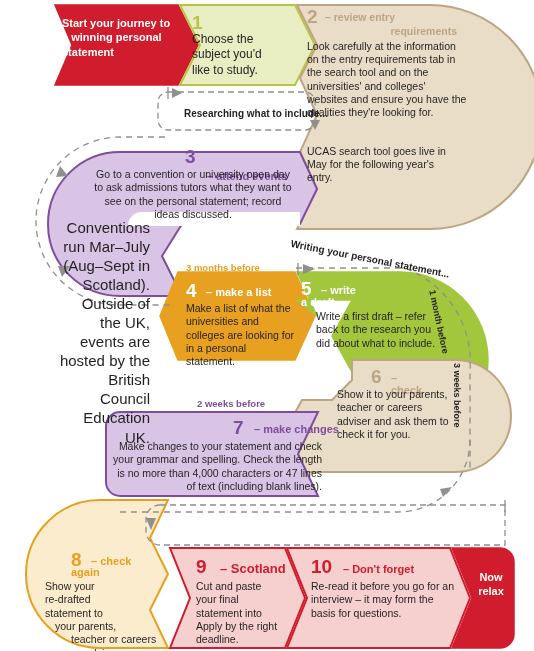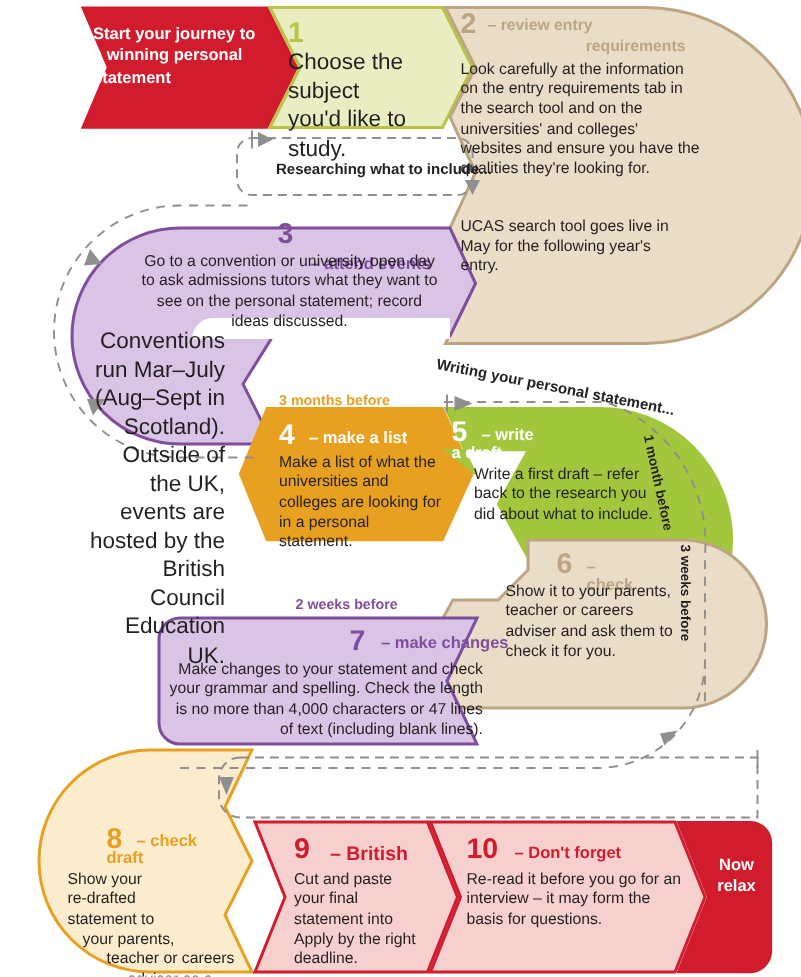--- a/index.html
+++ b/index.html
@@ -13,21 +13,21 @@
   svg#flow{position:absolute;left:0;top:0;width:534px;height:651px;}
 
   .txt{position:absolute;line-height:1.13;}
 
   
   .t-start{
     left:62px;top:16px;width:115px;color:#ffffff;font-size:11px;
     font-weight:bold;line-height:1.30;
   }
   .t-s1num{left:192px;top:12px;font-size:19px;font-weight:bold;color:#b9c446;}
-  .t-s1{left:192px;top:32px;width:82px;font-size:15px;color:#231f20;line-height:1.28;}
+  .t-s1{left:192px;top:32px;width:82px;font-size:12px;color:#231f20;line-height:1.28;}
 
   .t-s2hd{left:307px;top:10px;width:140px;font-size:10.5px;color:#bda583;font-weight:bold;line-height:1.18;}
   .t-s2num{left:307px;top:6px;font-size:19px;font-weight:bold;color:#bda583;}
   .t-s2hd2{left:307px;top:26px;width:150px;font-size:10.5px;color:#bda583;font-weight:bold;text-align:right;}
   .t-s2{left:307px;top:40px;width:160px;font-size:10.5px;line-height:1.26;}
   .t-s2b{left:307px;top:145px;width:150px;font-size:10.5px;line-height:1.26;}
 
   .t-s3num{left:185px;top:146px;font-size:19px;font-weight:bold;color:#7e4e9c;}
   .t-s3hd{left:207px;top:152px;font-size:11px;font-weight:bold;color:#7e4e9c;margin-top:18px;}
   .t-s3{left:93px;top:168px;width:200px;font-size:10.5px;line-height:1.27;text-align:center;}
@@ -179,33 +179,33 @@
   <div class="txt t-s6num">6</div>
   <div class="txt t-s6hd">– check</div>
   <div class="txt t-s6">Show it to your parents, teacher or careers adviser and ask them to check it for you.</div>
 
   <div class="txt t-s7num">7</div>
   <div class="txt t-s7hd">– make changes</div>
   <div class="txt t-s7">Make changes to your statement and check your grammar and spelling. Check the length is no more than 4,000 characters or 47 lines of text (including blank lines).</div>
 
   <div class="txt t-s8num">8</div>
   <div class="txt t-s8hd">– check</div>
-  <div class="txt" style="left:71px;top:566px;font-size:11px;font-weight:bold;color:#e8a020;">draft</div>
+  <div class="txt" style="left:71px;top:566px;font-size:11px;font-weight:bold;color:#e8a020;">again</div>
   <div class="txt" style="left:45px;top:580px;width:125px;font-size:10.5px;line-height:1.27;">
     <div>Show your</div>
     <div>re-drafted</div>
     <div>statement to</div>
     <div class="ind1">your parents,</div>
     <div class="ind2">teacher or careers</div>
     <div class="ind3">adviser as a</div>
 
   </div>
 
   <div class="txt t-s9num">9</div>
-  <div class="txt t-s9hd">– British</div>
+  <div class="txt t-s9hd">– Scotland</div>
   <div class="txt t-s9">Cut and paste your final statement into Apply by the right deadline.</div>
 
   <div class="txt t-s10num">10</div>
   <div class="txt t-s10hd">– Don't forget</div>
   <div class="txt t-s10">Re-read it before you go for an interview – it may form the basis for questions.</div>
 
   <div class="txt t-relax">Now relax</div>
 
   <div class="txt t-res">Researching what to include...</div>
   <div class="txt t-wps">Writing your personal statement...</div>

